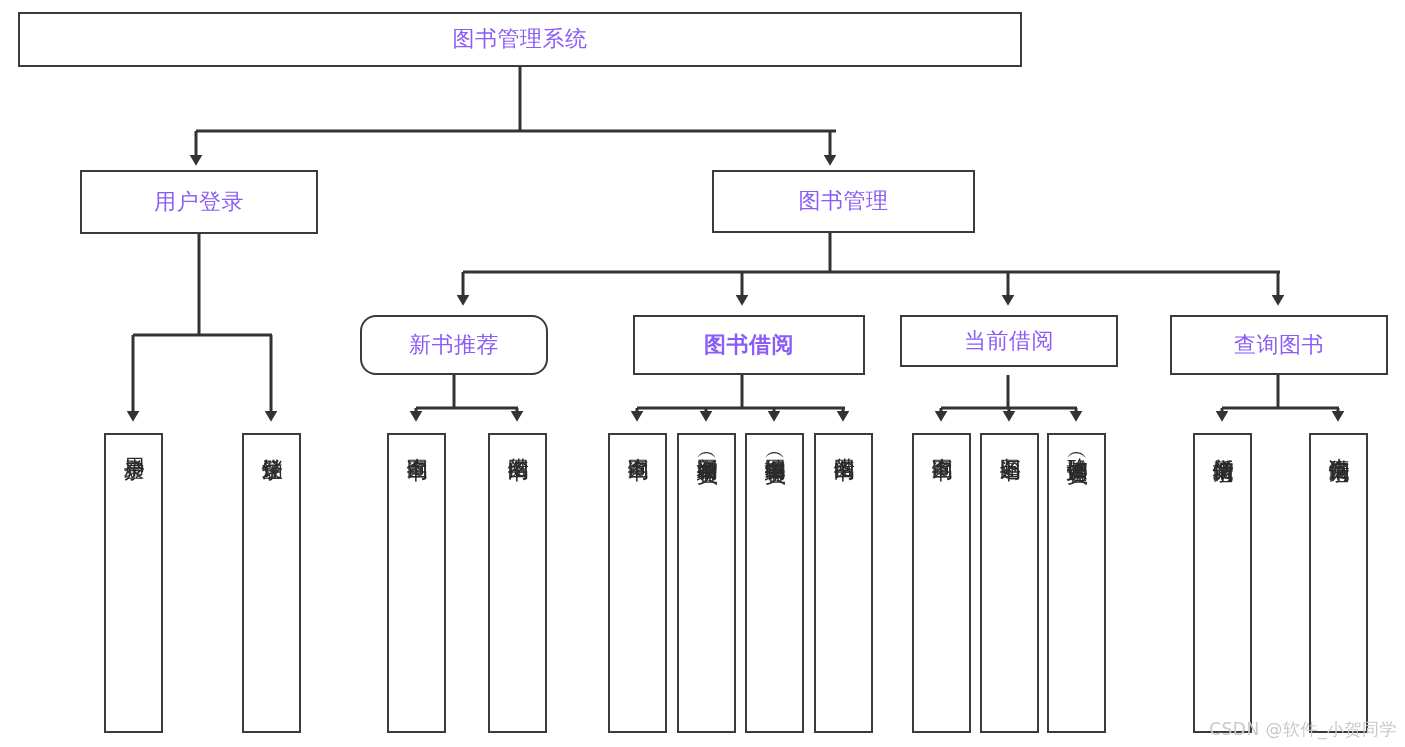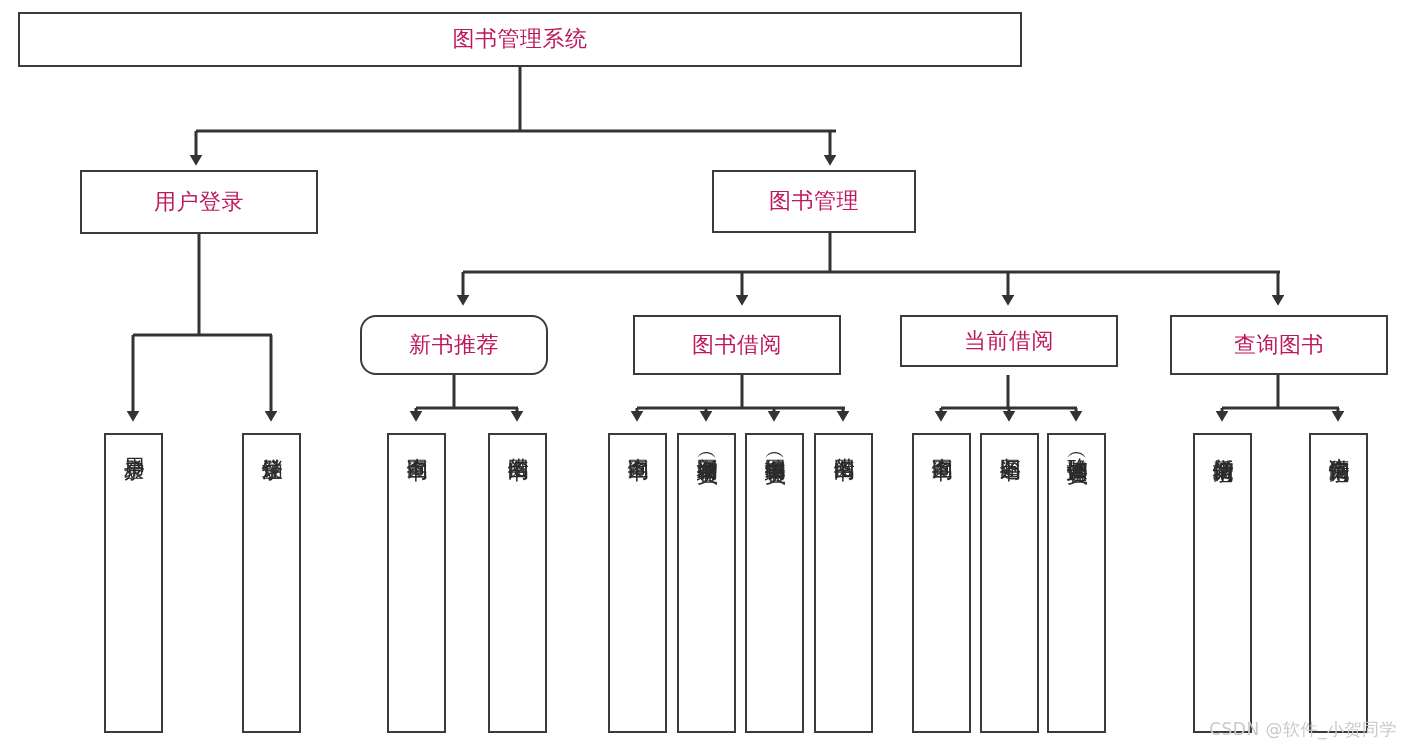--- a/index.html
+++ b/index.html
@@ -32,21 +32,21 @@
     background: #ffffff;
     border: 2.4px solid #3b3b3b;
     display: flex;
     align-items: center;
     justify-content: center;
     z-index: 3;
   }
   .node.horiz {
     font-size: 22px;
     line-height: 1.1;
-    color: #be185d;
+    color: #8b5cf6;
     letter-spacing: 0.5px;
     white-space: nowrap;
   }
   .node.vert {
     align-items: flex-start;
     justify-content: center;
     padding-top: 6px;
   }
   .vlabel {
     writing-mode: vertical-rl;
@@ -124,28 +124,28 @@
     </g>
   </svg>
 
   <div class="node horiz" style="left:18px; top:12px; width:1004px; height:55px;">
     <span>图书管理系统</span>
   </div>
 
   <div class="node horiz" style="left:80px; top:170px; width:238px; height:64px;">
     <span>用户登录</span>
   </div>
-  <div class="node horiz" style="left:712px; top:170px; width:204px; height:63px;">
+  <div class="node horiz" style="left:712px; top:170px; width:263px; height:63px;">
     <span>图书管理</span>
   </div>
 
   <div class="node horiz" style="left:360px; top:315px; width:188px; height:60px;border-radius:16px;">
     <span>新书推荐</span>
   </div>
-  <div class="node horiz" style="left:633px; top:315px; width:208px; height:60px;">
+  <div class="node horiz" style="left:633px; top:315px; width:232px; height:60px;font-weight:bold;">
     <span>图书借阅</span>
   </div>
   <div class="node horiz" style="left:900px; top:315px; width:218px; height:52px;">
     <span>当前借阅</span>
   </div>
   <div class="node horiz" style="left:1170px; top:315px; width:218px; height:60px;">
     <span>查询图书</span>
   </div>
 
   <div class="node vert" style="left:104px; top:433px; width:59px; height:300px;">

